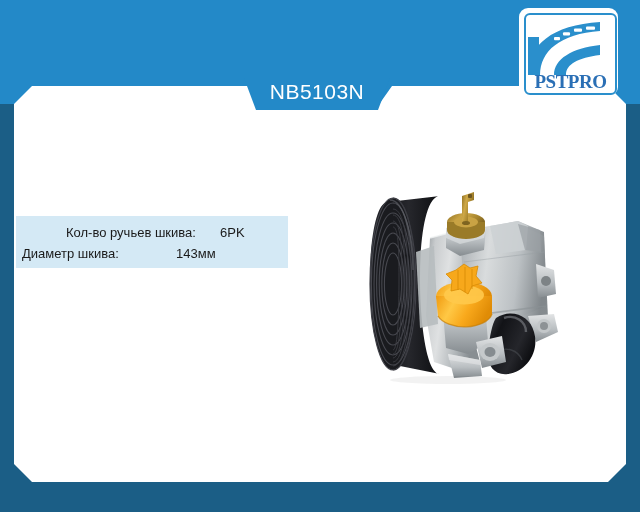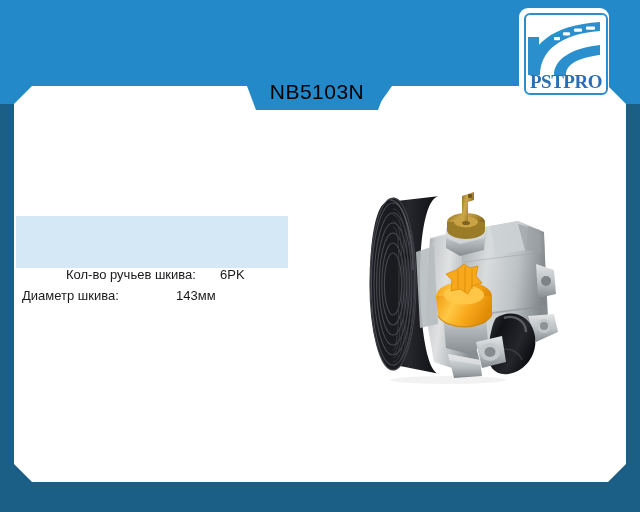--- a/index.html
+++ b/index.html
@@ -67,32 +67,32 @@
     clip-path: polygon(0px 0px, 146px 0px, 134px 32px, 12px 32px);
   }
   .title-text {
     position: absolute;
     left: 244px;
     top: 78px;
     width: 146px;
     height: 28px;
     line-height: 28px;
     text-align: center;
-    color: #000000;
+    color: #ffffff;
     font-size: 21px;
     letter-spacing: 0.5px;
     font-family: "Liberation Sans", sans-serif;
   }
 
   
   .logo {
     position: absolute;
     left: 519px;
     top: 8px;
-    width: 90px;
+    width: 99px;
     height: 88px;
     background: #ffffff;
     border-radius: 9px;
     box-sizing: border-box;
     padding: 5px;
   }
   .logo-inner {
     position: relative;
     width: 100%;
     height: 100%;
@@ -127,21 +127,21 @@
     box-sizing: border-box;
   }
   .spec-row {
     height: 21px;
     line-height: 21px;
     font-size: 13px;
     color: #1a1a1a;
     white-space: nowrap;
   }
   .spec-label { display: inline-block; }
-  .spec-value { display: inline-block; margin-top: 42px; }
+  .spec-value { display: inline-block; }
   .spec-row.r1 .spec-label { width: 154px; margin-left: 44px; }
   .spec-row.r2 .spec-label { width: 154px; }
 
   
   .product {
     position: absolute;
     left: 368px;
     top: 166px;
     width: 200px;
     height: 220px;

